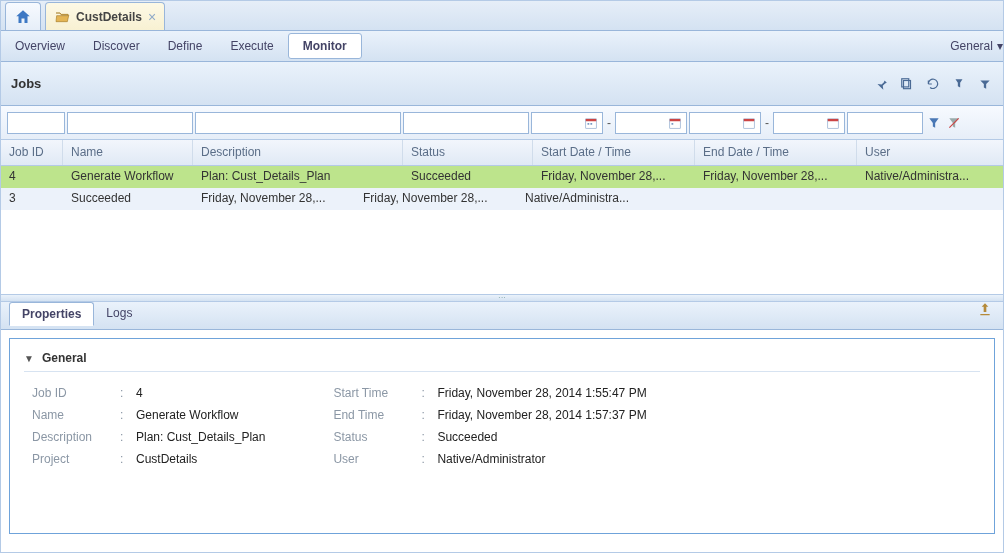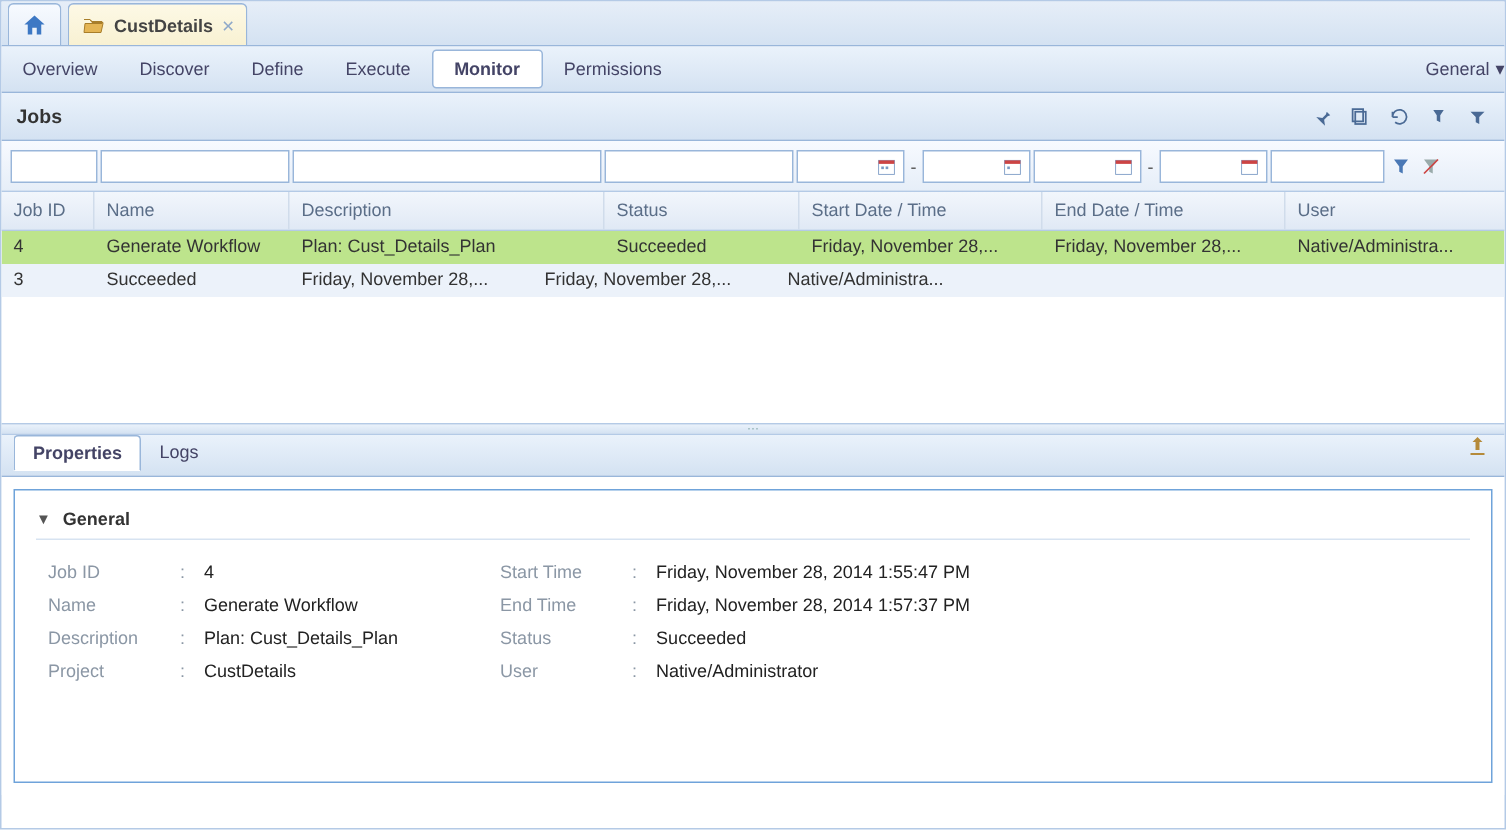--- a/index.html
+++ b/index.html
@@ -76,21 +76,21 @@
     display: flex;
     align-items: center;
     gap: 4px;
   }
   
   .jobs-header {
     display: flex;
     align-items: center;
     background: linear-gradient(#eaf2fb, #d4e2f2);
     border-bottom: 1px solid #99b6da;
-    height: 32px;
+    height: 44px;
     padding: 0 10px;
   }
   .jobs-header .title { font-weight: bold; font-size: 13px; color: #333; }
   .toolbar-icons {
     display: flex;
     gap: 10px;
     align-items: center;
   }
   .tb-icon {
     width: 16px;
@@ -258,21 +258,20 @@
     <span class="close">×</span>
   </div>
 </div>
 
 <div class="secondary-bar">
   <div class="sec-tab">Overview</div>
   <div class="sec-tab">Discover</div>
   <div class="sec-tab">Define</div>
   <div class="sec-tab">Execute</div>
   <div class="sec-tab active">Monitor</div>
-  <div class="sec-tab">Permissions</div>
   <div class="spacer"></div>
   <div class="actions-link">
     <span>General</span>
     <span>▾</span>
   </div>
 </div>
 
 <div class="jobs-header">
   <span class="title">Jobs</span>
   <div class="spacer"></div>

